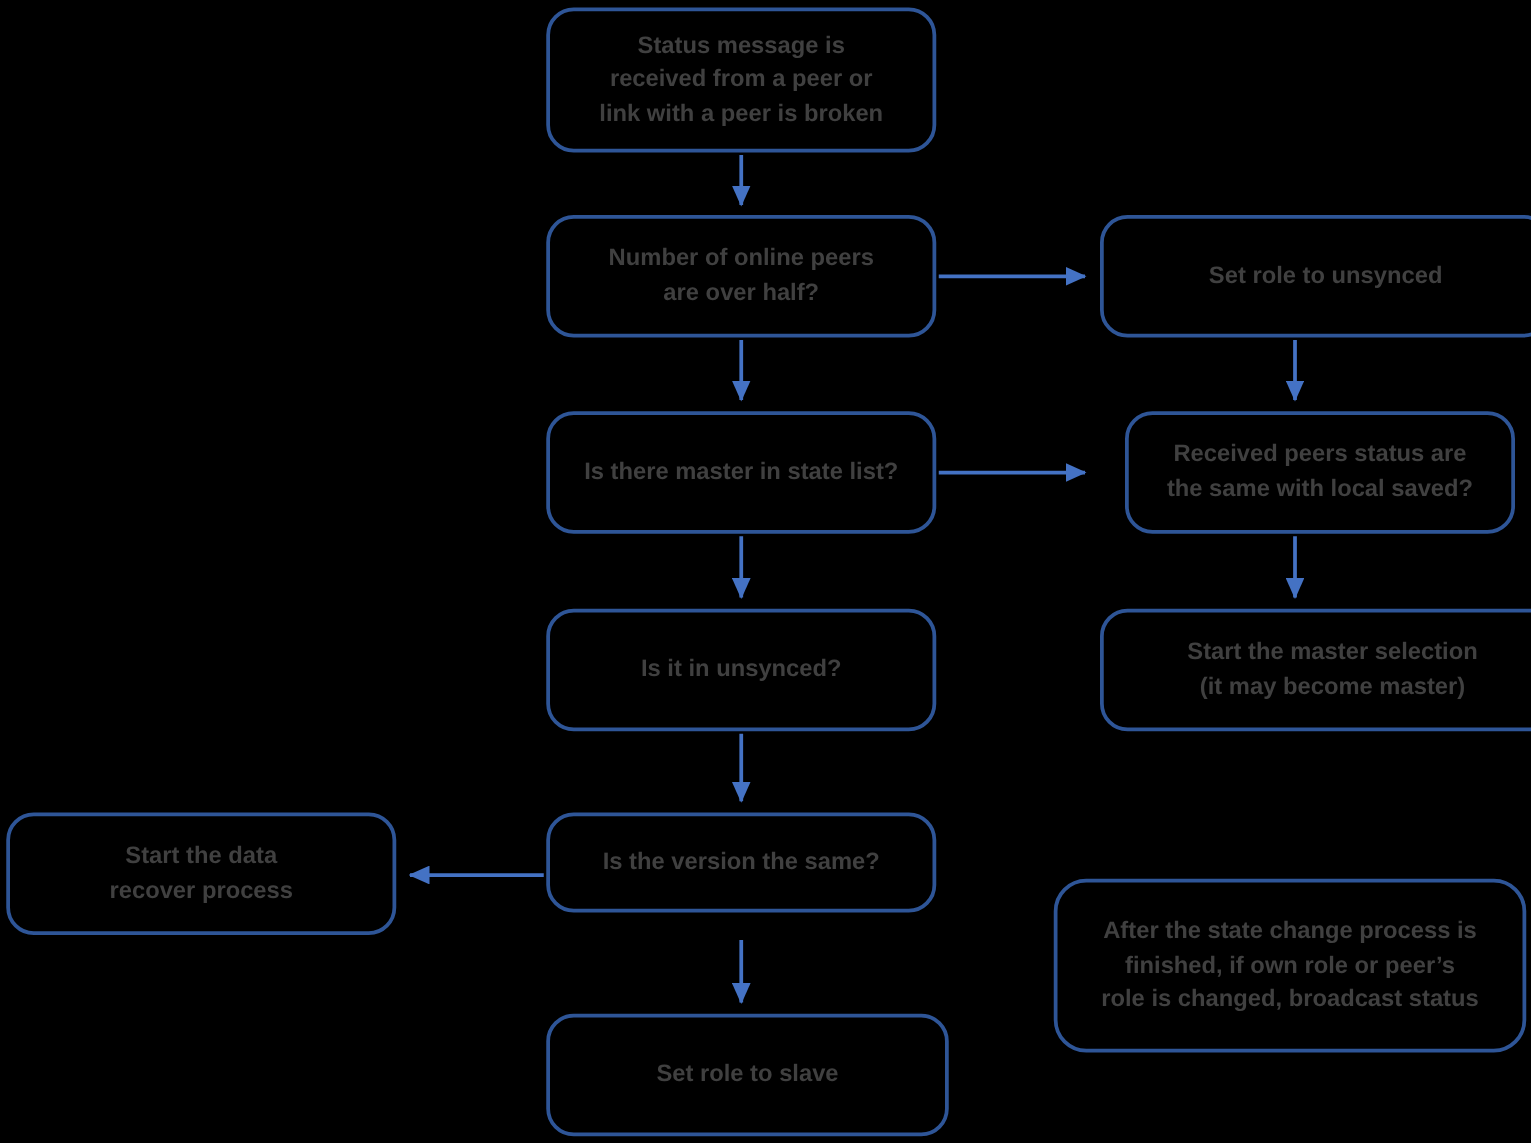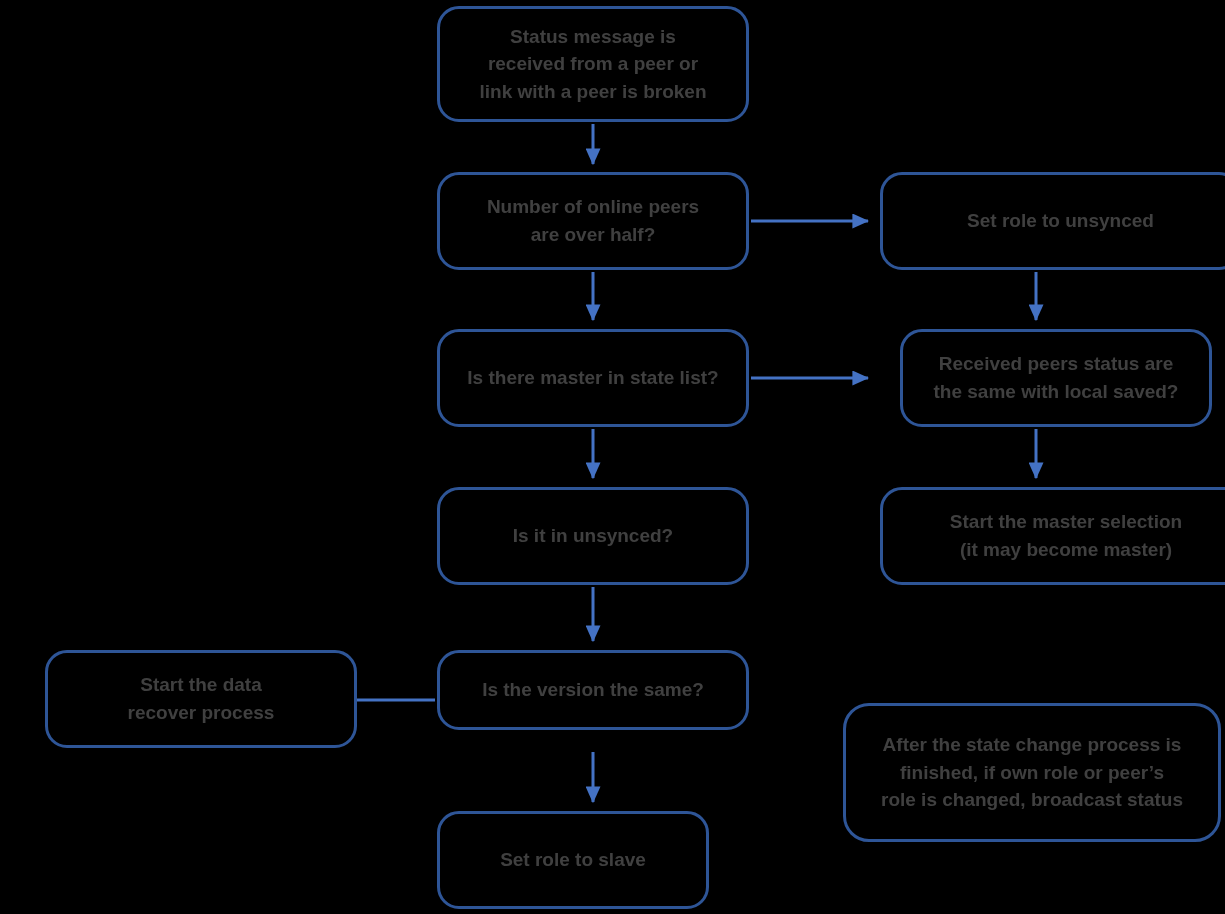--- a/index.html
+++ b/index.html
@@ -99,26 +99,26 @@
 
   <div class="node" style="left:880px; top:487px; width:372px; height:98px;">
     <span class="node-label">Start the master selection
 (it may become master)</span>
   </div>
 
   <div class="node" style="left:437px; top:650px; width:312px; height:80px;">
     <span class="node-label">Is the version the same?</span>
   </div>
 
-  <div class="node" style="left:5px; top:650px; width:312px; height:98px;margin-left:40px;">
+  <div class="node" style="left:5px; top:650px; width:312px; height:98px;">
     <span class="node-label">Start the data
 recover process</span>
   </div>
 
-  <div class="node" style="left:437px; top:811px; width:272px; height:98px;">
+  <div class="node" style="left:437px; top:811px; width:322px; height:98px;">
     <span class="node-label">Set role to slave</span>
   </div>
 
   <div class="node" style="left:843px; top:703px; width:378px; height:139px; border-radius:26px;justify-content:center;">
     <span class="node-label">After the state change process is
 finished, if own role or peer’s
 role is changed, broadcast status</span>
   </div>
 
 </div>

